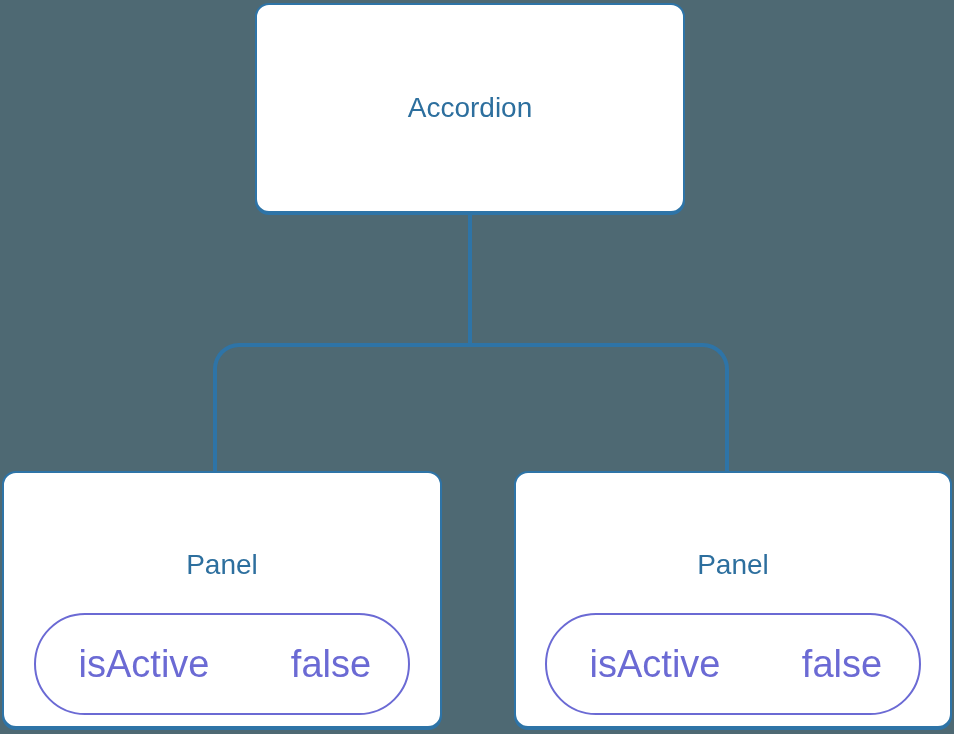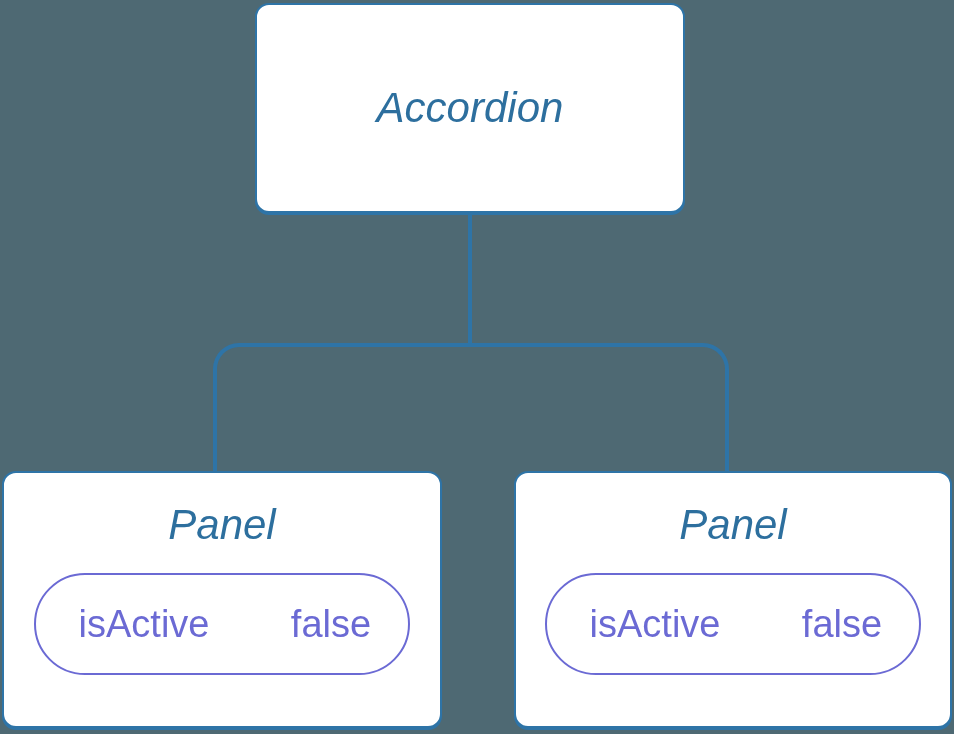--- a/index.html
+++ b/index.html
@@ -30,31 +30,30 @@
     align-items: center;
   }
   .accordion-node {
     left: 255px; top: 3px;
     width: 430px; height: 210px;
     justify-content: center;
   }
   .panel-node {
     top: 471px;
     height: 257px;
-    padding-top: 28px;
+    padding-top: 68px;
     gap: 24px;
   }
   .panel-node.left  { left: 2px;   width: 440px; }
   .panel-node.right { left: 514px; width: 438px; }
   .node-title {
     color: var(--title-blue);
-    font-size: 42px;
+    font-size: 28px;
     line-height: 48px;
     white-space: nowrap;
-    font-style: italic;
   }
   
   .connector-stem {
     position: absolute;
     left: 468px; top: 211px;
     width: 4px; height: 136px;
     background: var(--line-blue);
   }
   
   .connector-bracket {

